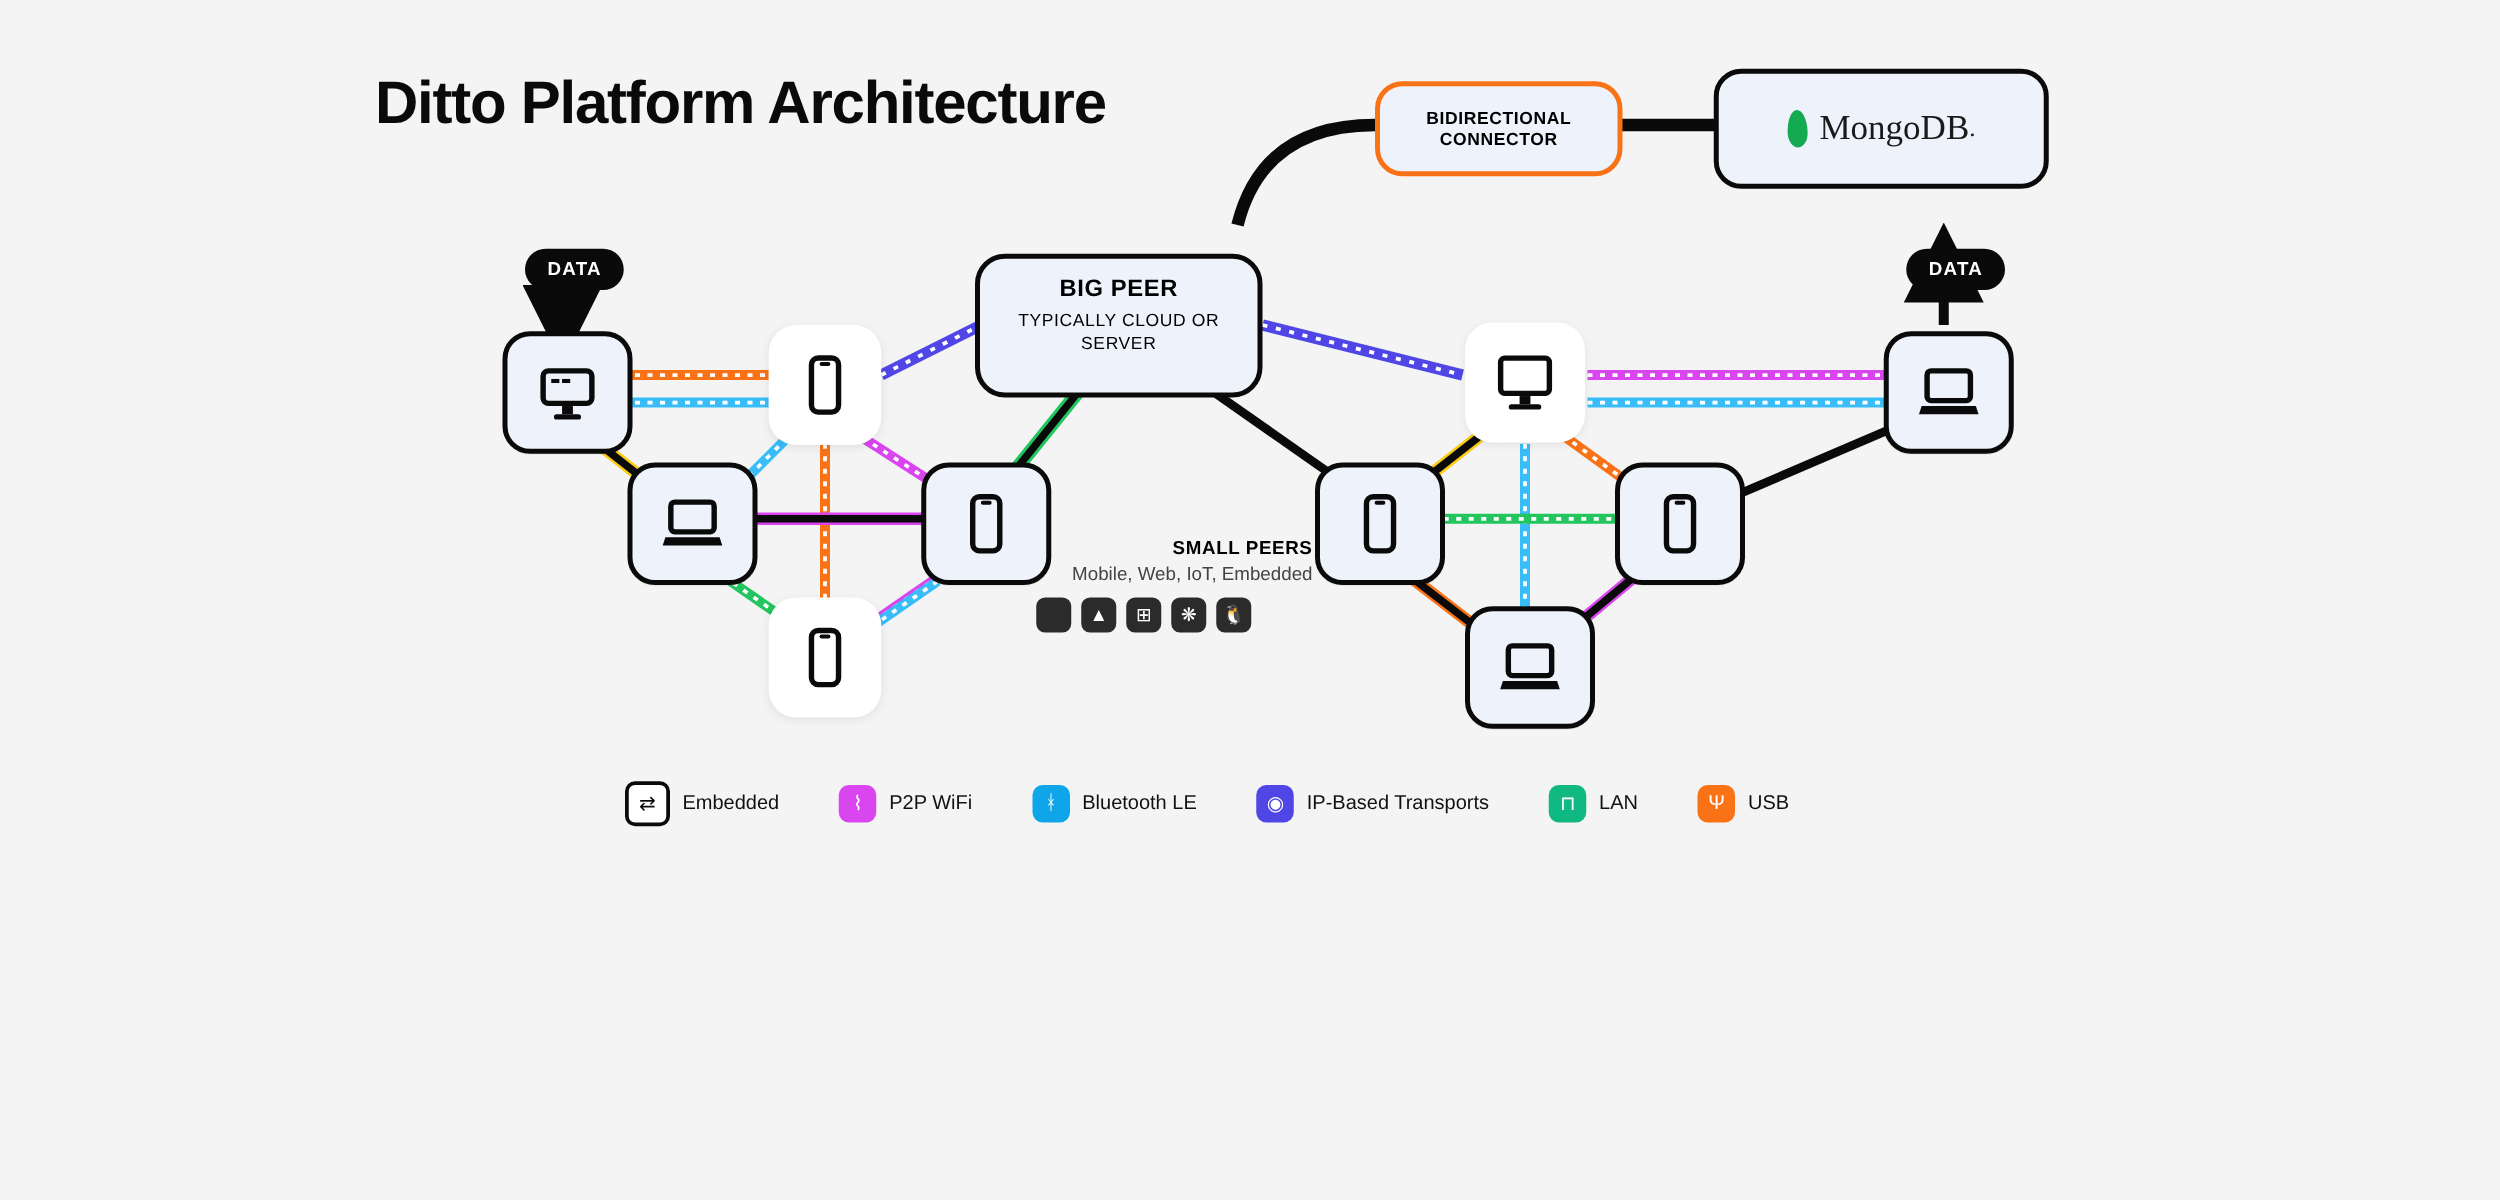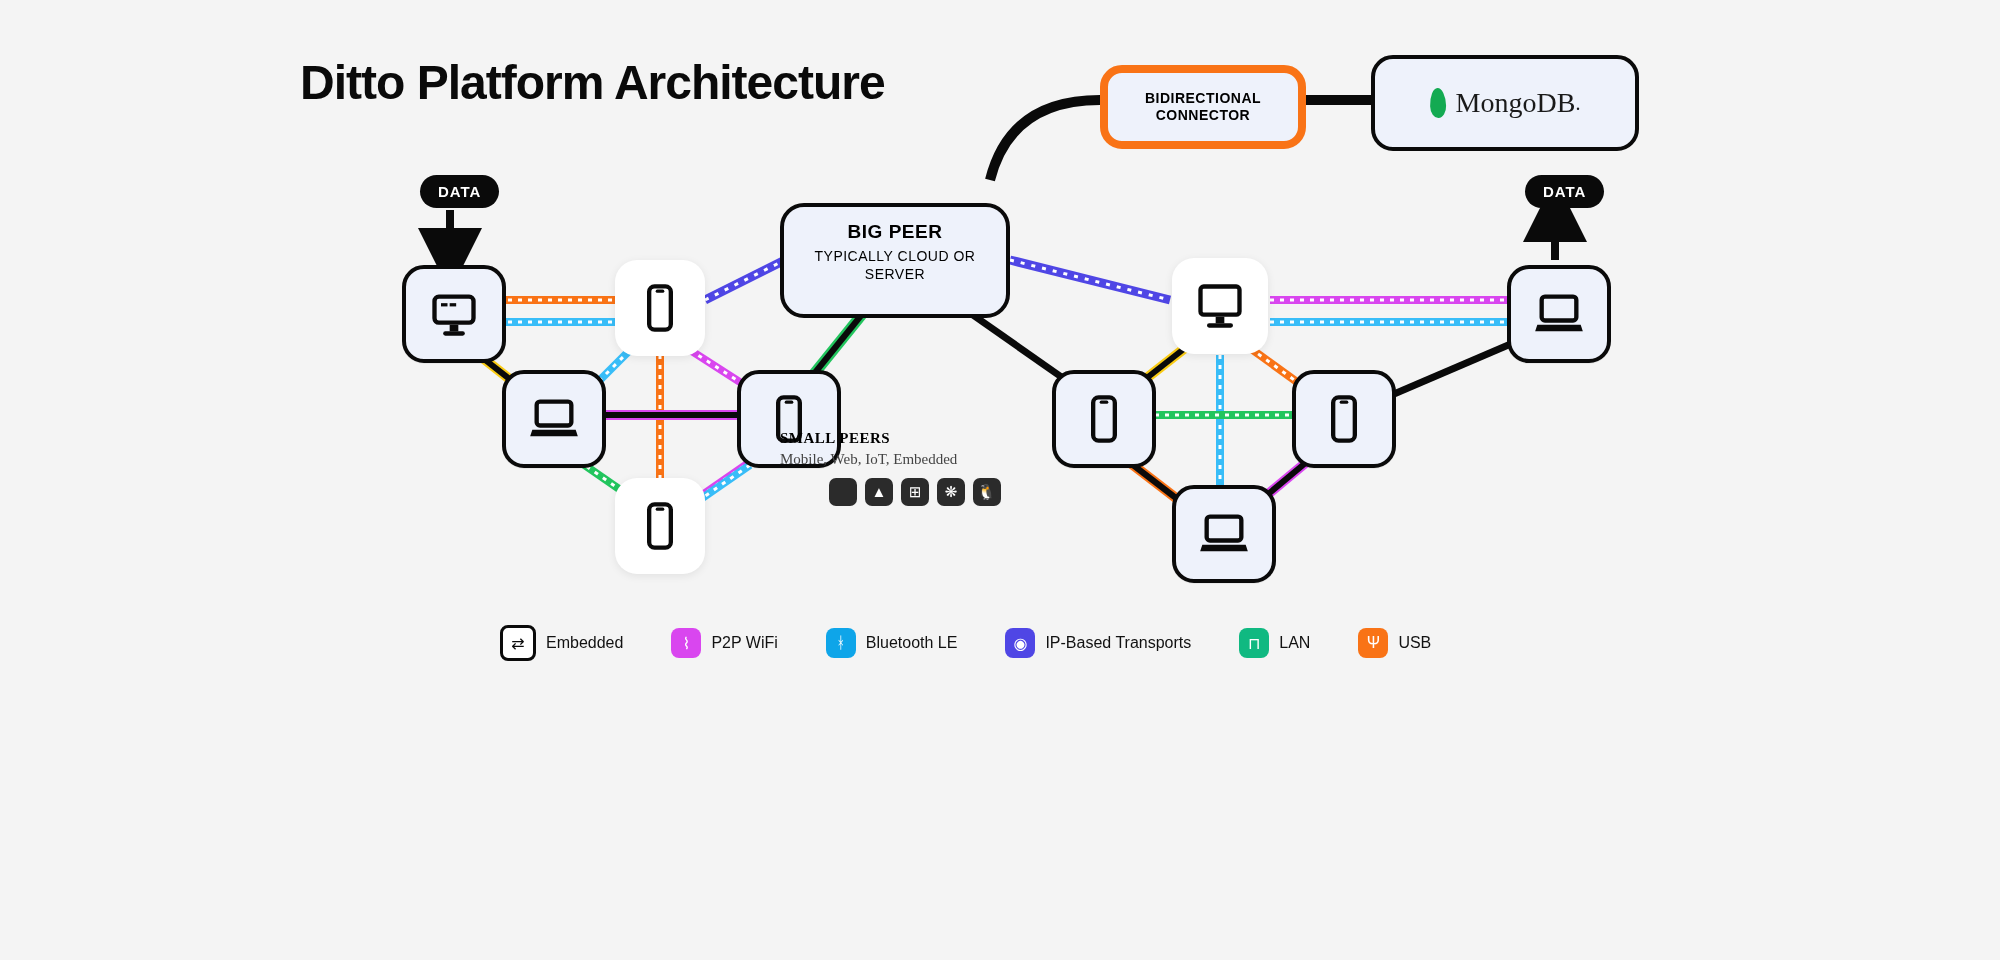--- a/index.html
+++ b/index.html
@@ -1,28 +1,28 @@
 <!DOCTYPE html>
 <html><head>
 <meta charset="utf-8">
 <style>
   html,body{margin:0;padding:0;background:#f4f4f4;font-family:-apple-system,BlinkMacSystemFont,"Segoe UI",Helvetica,Arial,sans-serif;}
   .stage{position:relative;width:1560px;height:760px;margin:0 auto;}
   svg.wires{position:absolute;inset:0;width:1560px;height:760px;pointer-events:none;}
   .title{position:absolute;left:80px;top:55px;font-size:48px;font-weight:700;letter-spacing:-1px;color:#0a0a0a;}
-  .pill{position:absolute;background:#0a0a0a;color:#fff;font-weight:700;font-size:15px;letter-spacing:1px;border-radius:20px;padding:8px 18px;}
+  .pill{position:absolute;background:#0a0a0a;color:#fff;font-weight:700;font-size:15px;letter-spacing:1px;border-radius:20px;padding:8px 18px;margin-top:24px;}
   .node{position:absolute;background:#eef2fb;border:4px solid #0a0a0a;border-radius:22px;box-shadow:0 1px 0 rgba(0,0,0,.05);display:flex;align-items:center;justify-content:center;}
   .node.white{background:#fff;border:none;box-shadow:0 2px 8px rgba(0,0,0,.08);}
   .bigpeer{position:absolute;left:560px;top:175px;width:230px;height:115px;background:#eef2fb;border:4px solid #0a0a0a;border-radius:24px;text-align:center;padding-top:14px;box-sizing:border-box;margin-top:28px;}
   .bigpeer .t1{font-weight:800;font-size:19px;letter-spacing:.5px;}
   .bigpeer .t2{font-size:14px;color:#000000;margin-top:4px;line-height:1.3;letter-spacing:.5px;}
-  .connector{position:absolute;left:880px;top:65px;width:190px;height:68px;background:#eef2fb;border:8px solid #f97316;border-radius:22px;text-align:center;font-weight:700;font-size:14px;letter-spacing:.5px;display:flex;align-items:center;justify-content:center;line-height:1.25;}
+  .connector{position:absolute;left:880px;top:65px;width:190px;height:68px;background:#eef2fb;border:4px solid #f97316;border-radius:22px;text-align:center;font-weight:700;font-size:14px;letter-spacing:.5px;display:flex;align-items:center;justify-content:center;line-height:1.25;}
   .mongo{position:absolute;left:1151px;top:55px;width:260px;height:88px;background:#eef2fb;border:4px solid #0a0a0a;border-radius:22px;display:flex;align-items:center;justify-content:center;font-family:Georgia,"Times New Roman",serif;font-size:28px;color:#1a1a1a;}
   .mongo .leaf{width:16px;height:30px;background:#13aa52;border-radius:50% 50% 50% 50%/60% 60% 40% 40%;margin-right:10px;transform:rotate(-2deg);}
-  .smallpeers{position:absolute;left:560px;top:430px;width:270px;text-align:left;font-family:Liberation Serif, serif;}
+  .smallpeers{position:absolute;left:560px;top:430px;width:270px;text-align:right;}
   .smallpeers .t1{font-weight:800;font-size:15px;letter-spacing:.5px;}
   .smallpeers .t2{font-size:15px;color:#444;margin-top:4px;}
   .osrow{margin-top:10px;display:flex;gap:8px;justify-content:center;}
   .osicon{width:28px;height:28px;border-radius:7px;background:#2b2b2b;color:#fff;display:flex;align-items:center;justify-content:center;font-size:15px;}
   .legend{position:absolute;left:280px;top:625px;display:flex;gap:48px;align-items:center;font-size:16px;color:#111;}
   .legend .item{display:flex;align-items:center;gap:10px;}
   .licon{width:30px;height:30px;border-radius:8px;display:flex;align-items:center;justify-content:center;color:#fff;font-size:16px;}
   .l-multihop{border:3px solid #0a0a0a;background:#fff;color:#0a0a0a;}
   .l-wifi{background:#d946ef;}
   .l-bt{background:#0ea5e9;}

